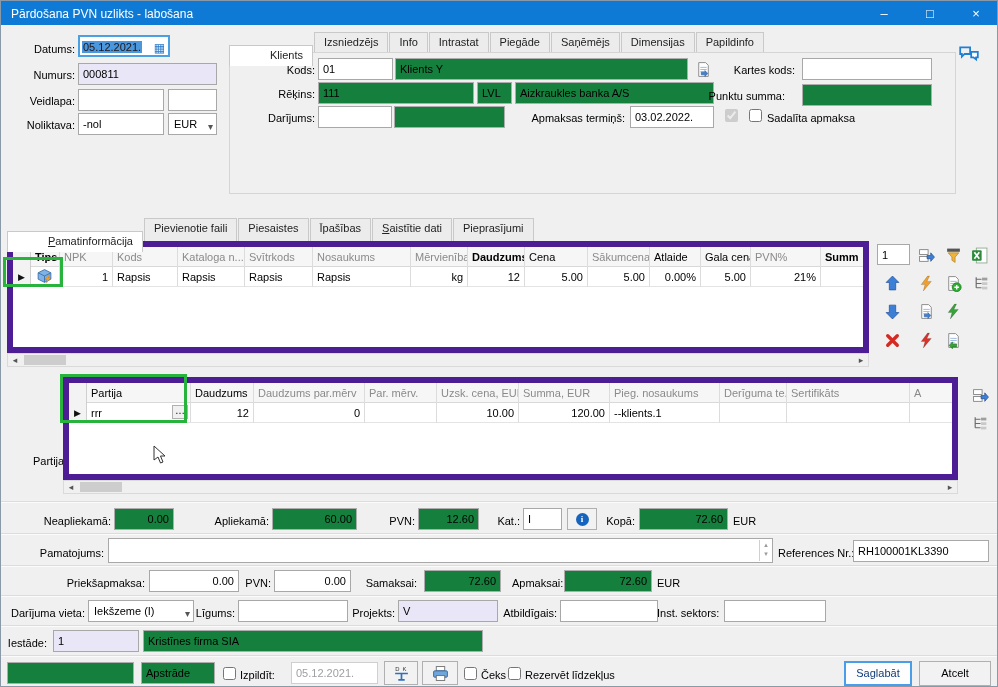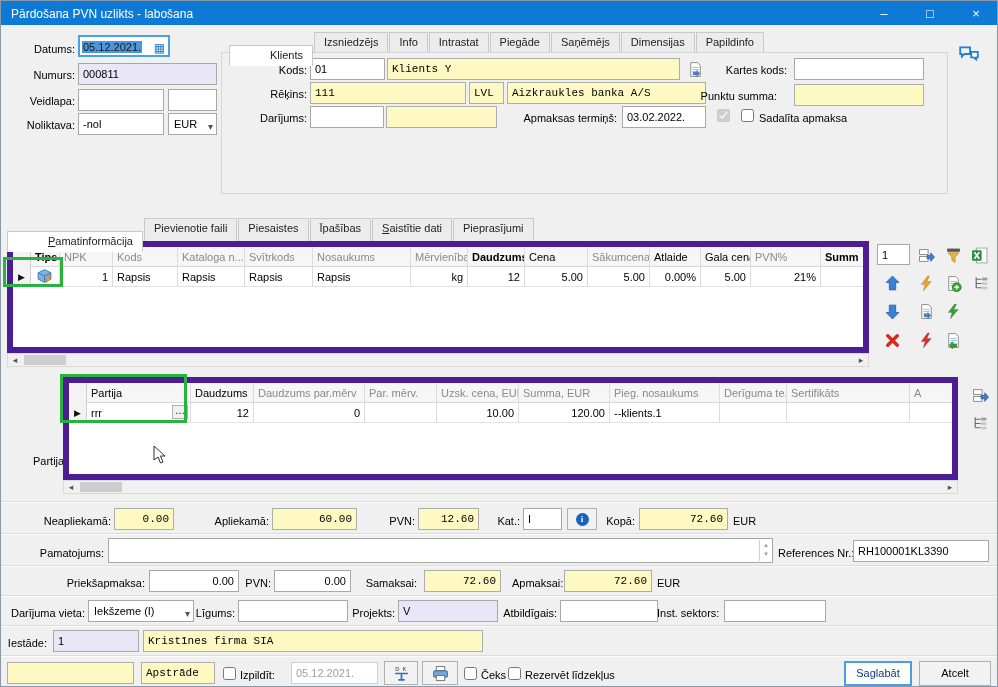--- a/index.html
+++ b/index.html
@@ -8,21 +8,21 @@
        font-family:"Liberation Sans",sans-serif;font-size:11px;color:#000;
        border:1px solid #8a99a8;overflow:hidden;}
   
   .titlebar{position:absolute;left:0;top:0;width:998px;height:24px;background:#0e7ad6;color:#fff;}
   .titlebar .t{position:absolute;left:10px;top:6px;font-size:12px;}
   .winbtn{position:absolute;top:0;width:46px;height:26px;color:#fff;text-align:center;line-height:26px;font-size:13px;cursor:default;}
   
   .lbl{position:absolute;height:16px;line-height:16px;white-space:nowrap;}
   .r{text-align:right;}
   .box{position:absolute;border:1px solid #a8a8a8;background:#fff;height:22px;line-height:20px;padding:0 4px;white-space:nowrap;overflow:hidden;}
-  .ro{background:#fef9c3;border-color:#adadad;font-family:Liberation Mono, monospace;}
+  .ro{background:#15803d;border-color:#adadad;}
   .lav{background:#e9e7f7;}
   .num{text-align:right;}
   input.fld{position:absolute;border:1px solid #a8a8a8;background:#fff;height:22px;font:11px "Liberation Sans",sans-serif;padding:0 4px;}
   input.fld.num{text-align:right;}
   .combo{position:absolute;border:1px solid #a8a8a8;background:#fff;height:22px;line-height:20px;padding:0 16px 0 5px;}
   .combo .dd{position:absolute;right:3px;top:3px;color:#555;font-size:10px;}
   .chk{position:absolute;width:13px;height:13px;margin:0;}
   .seph{position:absolute;left:0;width:998px;height:2px;border-top:1px solid #dcdcdc;border-bottom:1px solid #fbfbfb;}
   .btn{position:absolute;background:#f2f2f2;border:1px solid #b0b0b0;text-align:center;cursor:default;}
   
@@ -165,21 +165,21 @@
     <div class="tab active">Klients</div>
     <div class="tab">Izsniedzējs</div>
     <div class="tab">Info</div>
     <div class="tab">Intrastat</div>
     <div class="tab">Piegāde</div>
     <div class="tab">Saņēmējs</div>
     <div class="tab">Dimensijas</div>
     <div class="tab">Papildinfo</div>
   </div>
 
-  <div class="panelbody" style="left:220px;top:51px;width:727px;height:142px;">
+  <div class="panelbody" style="left:228px;top:51px;width:727px;height:142px;">
     <div class="lbl r" style="left:5px;top:9px;width:80px;">Kods:</div>
     <div class="box" style="left:88px;top:5px;width:75px;">01</div>
     <div class="box ro" style="left:165px;top:5px;width:293px;">Klients Y</div>
     <div class="icb" style="left:462px;top:6px;">
         <svg class="ic">
           <use href="#sy-doc-blue"></use>
         </svg>
       </div>
     <div class="lbl r" style="left:480px;top:9px;width:85px;">Kartes kods:</div>
     <div class="box" style="left:572px;top:5px;width:130px;"></div>

